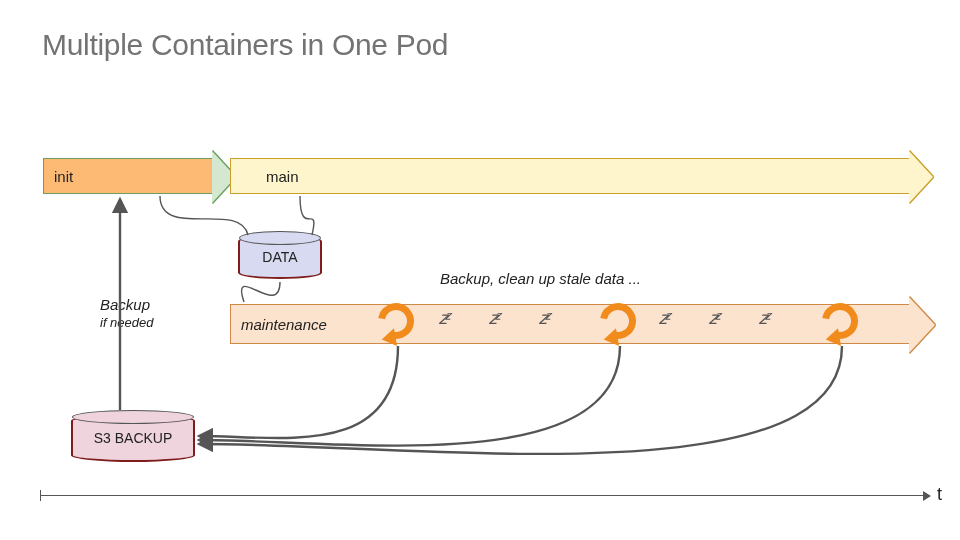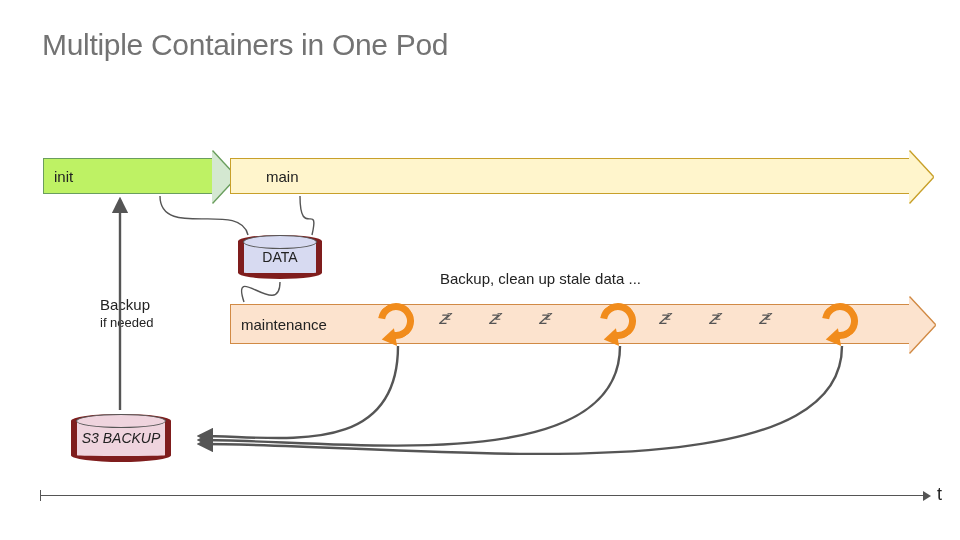--- a/index.html
+++ b/index.html
@@ -32,49 +32,49 @@
   }
   .arrow-bar::after {
     content: "";
     position: absolute;
     right: -24px;
     top: -8px;
     width: 0; height: 0;
     border-top: 26px solid transparent;
     border-bottom: 26px solid transparent;
   }
-  .init-bar { left: 43px; top: 158px; width: 170px; background: #bef264; border-color: #6a9e5e; }
+  .init-bar { left: 43px; top: 158px; width: 170px; background: #fdba74; border-color: #6a9e5e; }
   .init-bar::after { border-left: 24px solid #d4e8d1; filter: drop-shadow(1px 0 0 #6a9e5e) drop-shadow(0 1px 0 #6a9e5e) drop-shadow(0 -1px 0 #6a9e5e); }
   .main-bar { left: 230px; top: 158px; width: 680px; background: #fff5cc; border-color: #c8a02a; padding-left: 35px; }
   .main-bar::after { border-left: 24px solid #fff5cc; filter: drop-shadow(1px 0 0 #c8a02a) drop-shadow(0 1px 0 #c8a02a) drop-shadow(0 -1px 0 #c8a02a); }
-  .maint-bar { left: 230px; top: 304px; width: 680px; height: 40px; background: #fce3ce; border-color: #d18a45; }
+  .maint-bar { left: 230px; top: 304px; width: 680px; height: 40px; background: #fce3ce; border-color: #d18a45; font-style: italic; }
   .maint-bar::after { right:-26px; top:-8px; border-top: 28px solid transparent; border-bottom: 28px solid transparent; border-left: 26px solid #fce3ce; filter: drop-shadow(1px 0 0 #d18a45) drop-shadow(0 1px 0 #d18a45) drop-shadow(0 -1px 0 #d18a45); }
 
   .cylinder {
     position: absolute;
-    border: 6px solid #7f1d1d;
+    border: 2px solid #7f1d1d;
     border-radius: 50% / 14%;
     display: flex;
     align-items: center;
     justify-content: center;
     font-size: 14px;
   }
   .cylinder::before {
     content: "";
     position: absolute;
     left: -1px; right: -1px; top: -6px;
     height: 12px;
     border: 1px solid #555;
     border-radius: 50%;
     background: inherit;
   }
   .data-cyl { left: 238px; top: 235px; width: 84px; height: 44px; background: #d7daf1; color:#222; }
-  .s3-cyl   { left: 71px;  top: 414px; width: 100px; height: 48px; background: #efd4de; color:#222;font-style:italic; }
+  .s3-cyl   { left: 71px;  top: 414px; width: 124px; height: 48px; background: #efd4de; color:#222; }
 
-  .note { position: absolute; font-size: 15px; color: #222; }
+  .note { position: absolute; font-size: 15px; color: #222; font-style: italic; }
   .note.sub { font-size: 13px; }
   .restore-note { left: 100px; top: 296px; }
   .restore-sub  { left: 100px; top: 315px; }
   .backup-note  { left: 440px; top: 270px; }
 
   .cycle {
     position: absolute;
     width: 36px; height: 36px;
     border: 7px solid #f18c1c;
     border-radius: 50%;

